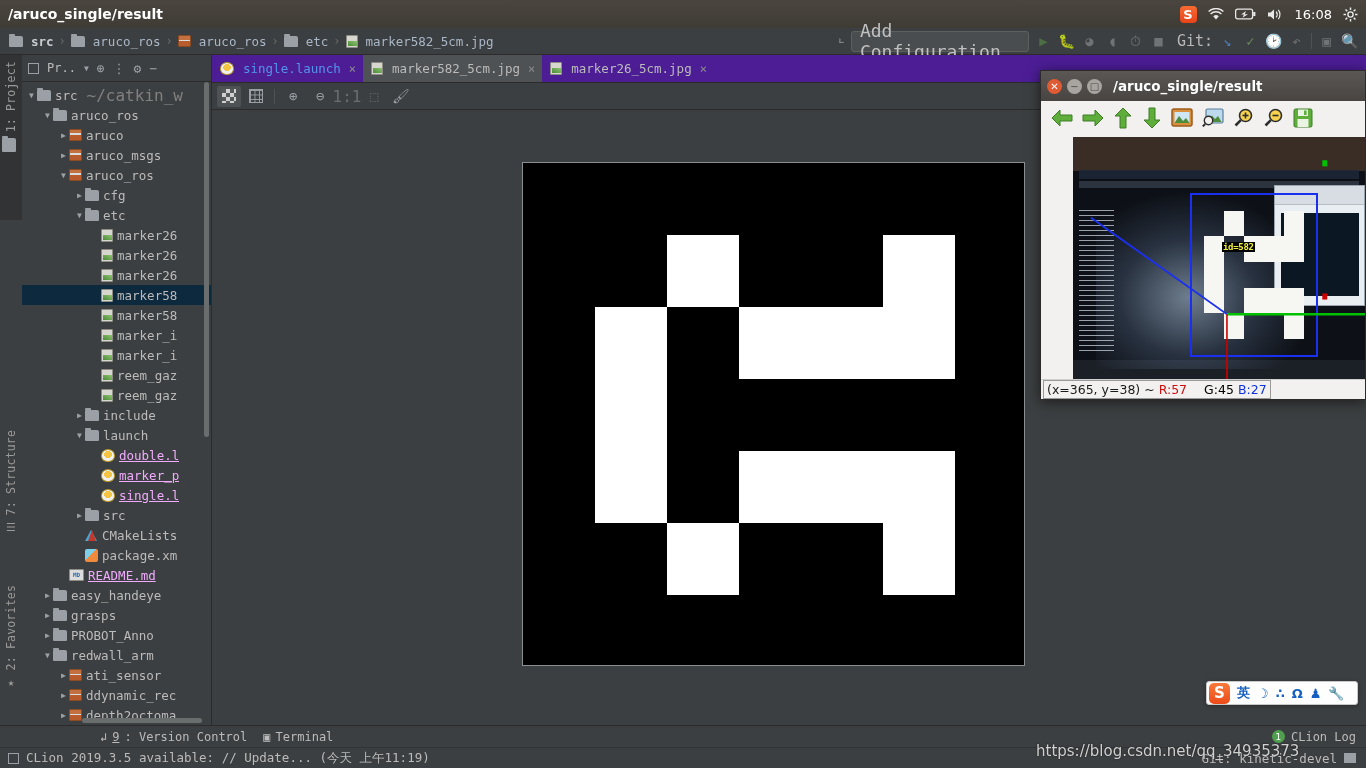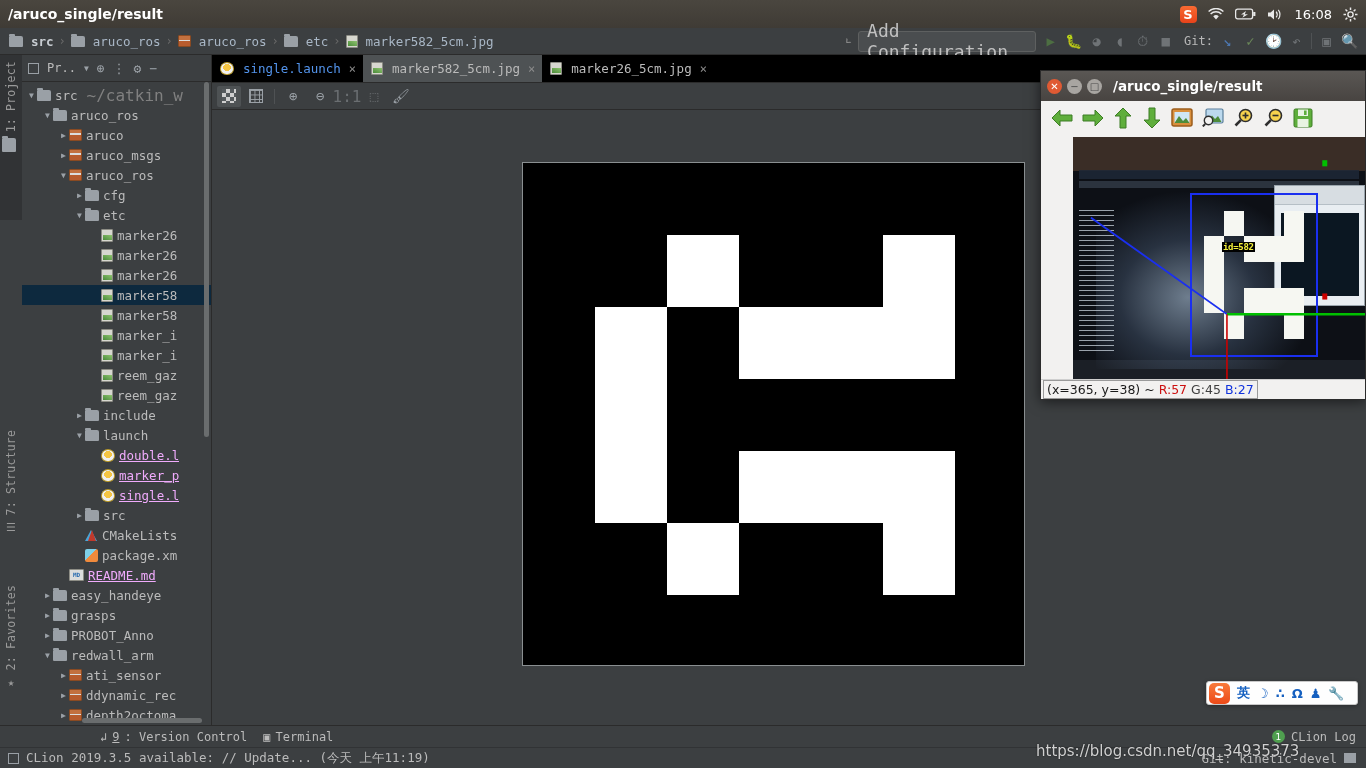--- a/index.html
+++ b/index.html
@@ -46,21 +46,21 @@
   .crumb-sep { color: #6a6a6a; font-size: 12px; margin: 0 1px; }
   .navbar-right { margin-left: auto; display: flex; align-items: center; gap: 6px; padding-right: 8px; }
   .chevron-up { color: #8c8c8c; font-size: 15px; transform: rotate(-45deg); display:inline-block; }
   .run-config {
     width: 178px; height: 21px; border: 1px solid #5e6060; border-radius: 3px;
     background: #4a4d4f; color: #c0c0c0; font-size: 18px;
     display: flex; align-items: center; padding-left: 8px;
   }
   .tb-ic { color: #6f7376; font-size: 14px; width: 17px; text-align: center; }
   .tb-ic.green { color: #6a8759; }
-  .git-label { color: #b8b8b8; font-size: 12px; margin-left: 4px; }
+  .git-label { color: #b8b8b8; font-size: 15px; margin-left: 4px; }
   .vsep { width: 1px; height: 16px; background: #4f5254; }
 
   
   .strip {
     position: absolute; left: 0; width: 22px;
     background: #3c3f41; color: #9a9a9a; font-size: 11.5px;
   }
   .strip-lbl {
     writing-mode: vertical-rl; transform: rotate(180deg);
     white-space: nowrap; letter-spacing: 0.2px;
@@ -116,21 +116,21 @@
   .n-label { overflow: hidden; }
   .n-label.blue { color: #f0abfc; text-decoration: underline; }
   .n-label.wavy { text-decoration: underline dotted #a05050; text-underline-offset: 3px; }
   .n-path { color: #808080; margin-left: 9px; font-size: 16px; }
   .tree-vscroll { position: absolute; right: 2px; top: 0px; width: 5px; height: 355px; background: #6a6d6e; border-radius: 3px; }
   .tree-hscroll { position: absolute; left: 60px; bottom: 2px; height: 5px; width: 120px; background: #6a6d6e; border-radius: 3px; }
 
   
   .tabs {
     position: absolute; left: 212px; top: 55px; width: 1154px; height: 28px;
-    background: #000000; display: flex; align-items: flex-end;
+    background: #4c1d95; display: flex; align-items: flex-end;
     border-bottom: 1px solid #2b2b2b;
   }
   .tab {
     height: 27px; display: flex; align-items: center; gap: 5px;
     padding: 0 7px 0 8px; font-size: 12.5px; color: #bbbbbb; white-space: nowrap;
   }
   .tab.active { background: #4e5254; }
   .tab .close { color: #8d8d8d; font-size: 12px; margin-left: 3px; }
   .tab .lbl.blue { color: #5394ec; }
 
@@ -213,21 +213,21 @@
     letter-spacing: -0.3px; z-index: 5;}
   .rv-inner-win { position:absolute; right:0; top:20%; width: 31%; height: 50%; background: #e9eef2; border: 1px solid #9aa5ad; }
   .rv-inner-tb { height: 16%; background: #d7dde2; border-bottom: 1px solid #b6bfc6; }
   .rv-inner-img { position:absolute; left:6%; top:22%; width: 88%; height: 70%; background: #0b1722; }
   .rv-status {
     height: 20px; background: #f2f1f0; display: flex; align-items: center; padding-left: 2px;
     font-family: "DejaVu Sans","Liberation Sans",sans-serif; font-size: 12.5px; color: #1a1a1a;
     border-top: 1px solid #cfcfcf;
   }
   .rv-status .box { border: 1px solid #9a9a9a; padding: 1px 3px; display:flex; gap:4px; align-items:center; background:#f2f1f0;}
-  .rv-r { color: #cc1111; } .rv-g { color: #404040; } .rv-b { color: #1133dd; }
+  .rv-r { color: #cc1111; } .rv-g { color: #000000; margin-left: 13px; } .rv-b { color: #1133dd; }
 
   
   .ime {
     position: absolute; left: 1206px; top: 681px; width: 152px; height: 24px;
     background: #fefefe; border: 1px solid #c8c8c8; border-radius: 3px;
     display: flex; align-items: center; gap: 7px; padding-left: 2px;
     box-shadow: 0 1px 4px rgba(0,0,0,.3);
   }
   .ime .s {
     width: 21px; height: 21px; border-radius: 5px;

